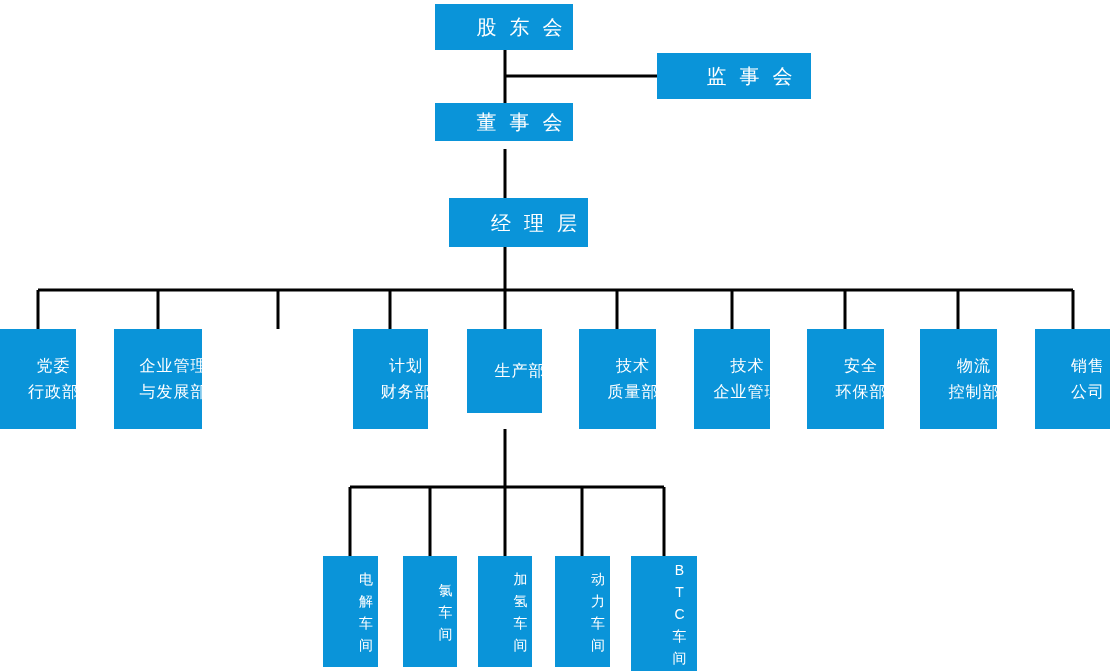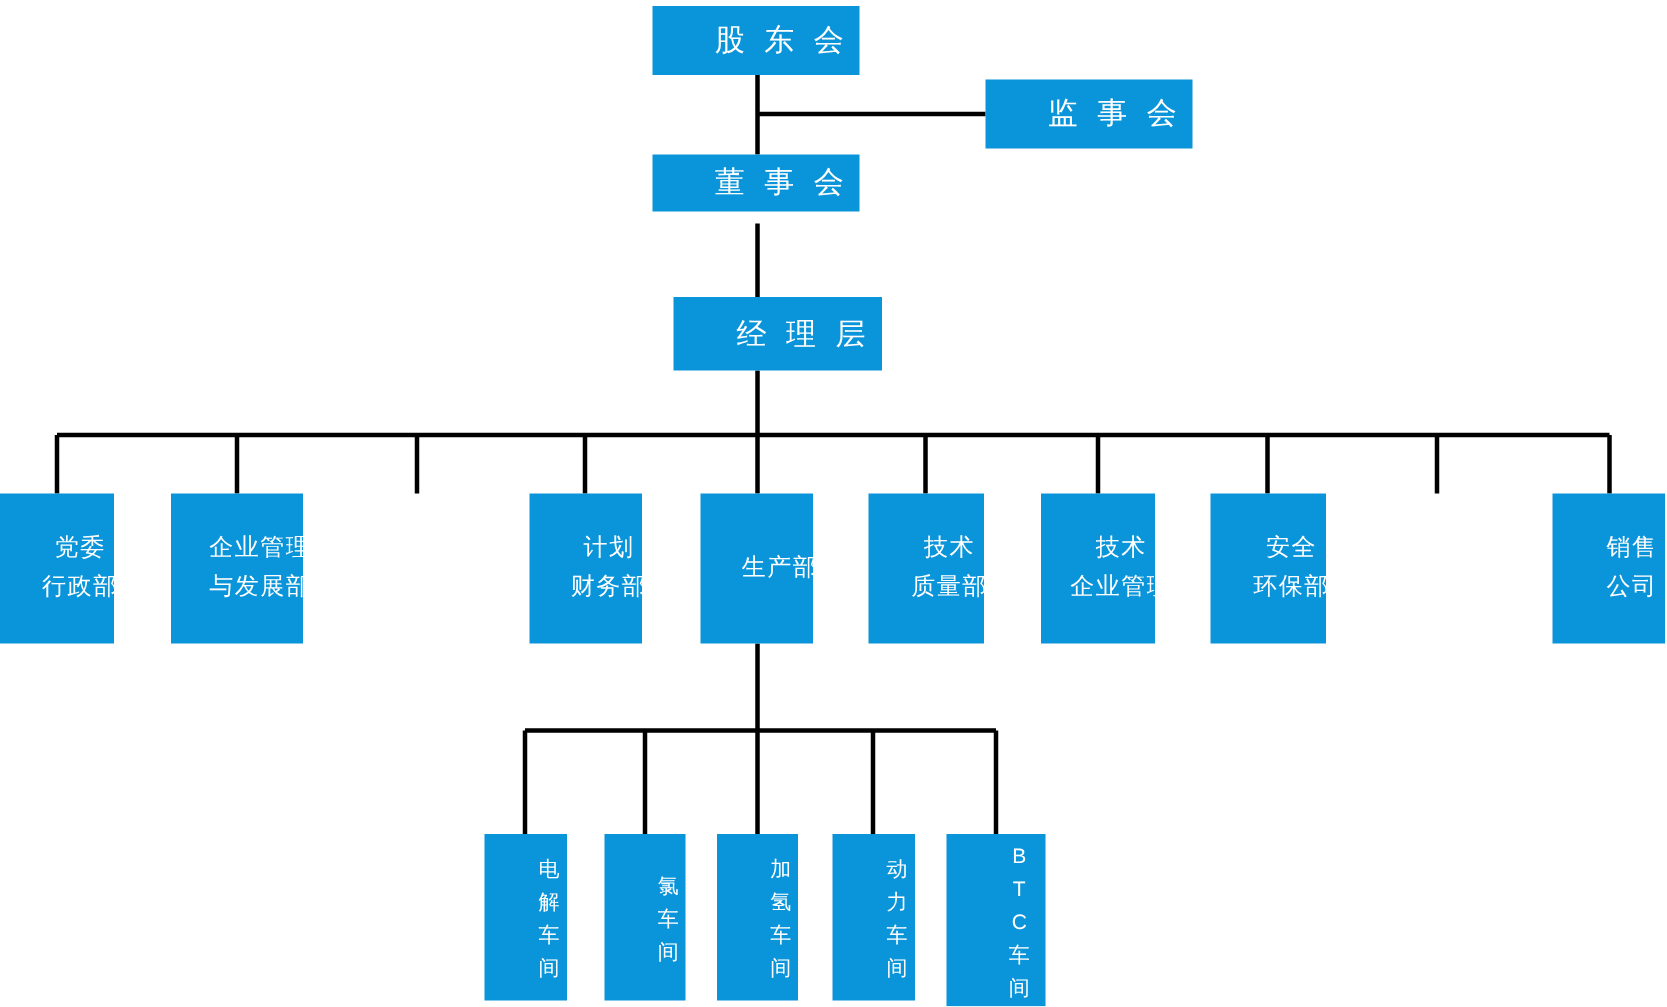--- a/index.html
+++ b/index.html
@@ -55,55 +55,59 @@
 <body>
 
 <div id="canvas">
   <svg id="wires" width="1111" height="671" viewBox="0 0 1111 671">
     <path id="wire-path" fill="none" stroke-width="3" stroke="#000000" d="M505 50L505 103M505 76L657 76M505 149L505 198M505 247L505 290M38 290L1073 290M38 290L38 329M158 290L158 329M278 290L278 329M390 290L390 329M505 290L505 329M617 290L617 329M732 290L732 329M845 290L845 329M958 290L958 329M1073 290L1073 329M505 429L505 487M350 487L664 487M350 487L350 556M430 487L430 556M505 487L505 556M582 487L582 556M664 487L664 556"></path>
   </svg>
 
 <div class="node top" style="left: 435px; top: 4px; width: 138px; height: 46px; color: rgb(255, 255, 255);">
       <div class="ln">股东会</div>
     </div>
-    <div class="node top" style="left: 657px; top: 53px; width: 138px; height: 46px; color: rgb(255, 255, 255);">
+    <div class="node top" style="left: 657px; top: 53px; width: 154px; height: 46px; color: rgb(255, 255, 255);">
       <div class="ln">监事会</div>
     </div>
     <div class="node top" style="left: 435px; top: 103px; width: 138px; height: 38px; color: rgb(255, 255, 255);">
       <div class="ln">董事会</div>
     </div>
     <div class="node top" style="left: 435px; top: 198px; width: 139px; height: 49px; color: rgb(255, 255, 255); margin-left: 14px;">
       <div class="ln">经理层</div>
     </div>
     <div class="node dept" style="left: 114px; top: 329px; width: 88px; height: 100px; color: rgb(255, 255, 255);">
       <div class="ln">企业管理</div>
       <div class="ln">与发展部</div>
     </div>
     <div class="node dept" style="left: 0px; top: 329px; width: 76px; height: 100px; color: rgb(255, 255, 255);">
       <div class="ln">党委</div>
       <div class="ln">行政部</div>
     </div>
     <div class="node dept" style="left: 353px; top: 329px; width: 75px; height: 100px; color: rgb(255, 255, 255);">
       <div class="ln">计划</div>
       <div class="ln">财务部</div>
     </div>
-    <div class="node dept" style="left: 467px; top: 329px; width: 75px; height: 100px; color: rgb(255, 255, 255);">
+    <div class="node dept" style="left: 467px; top: 329px; width: 75px; height: 84px; color: rgb(255, 255, 255);">
       <div class="ln">生产部</div>
     </div>
     <div class="node dept" style="left: 579px; top: 329px; width: 77px; height: 100px; color: rgb(255, 255, 255);">
       <div class="ln">技术</div>
       <div class="ln">质量部</div>
     </div>
     <div class="node dept" style="left: 694px; top: 329px; width: 76px; height: 100px; color: rgb(255, 255, 255);">
       <div class="ln">技术</div>
       <div class="ln">企业管理</div>
     </div>
     <div class="node dept" style="left: 807px; top: 329px; width: 77px; height: 100px; color: rgb(255, 255, 255);">
       <div class="ln">安全</div>
       <div class="ln">环保部</div>
+    </div>
+    <div class="node dept" style="left: 920px; top: 329px; width: 77px; height: 100px; color: rgb(255, 255, 255);">
+      <div class="ln">物流</div>
+      <div class="ln">控制部</div>
     </div>
     <div class="node dept" style="left: 1035px; top: 329px; width: 75px; height: 100px; color: rgb(255, 255, 255);">
       <div class="ln">销售</div>
       <div class="ln">公司</div>
     </div>
     <div class="node shop" style="left: 323px; top: 556px; width: 55px; height: 111px; color: rgb(255, 255, 255);">
       <div class="ln">电</div>
       <div class="ln">解</div>
       <div class="ln">车</div>
       <div class="ln">间</div>

